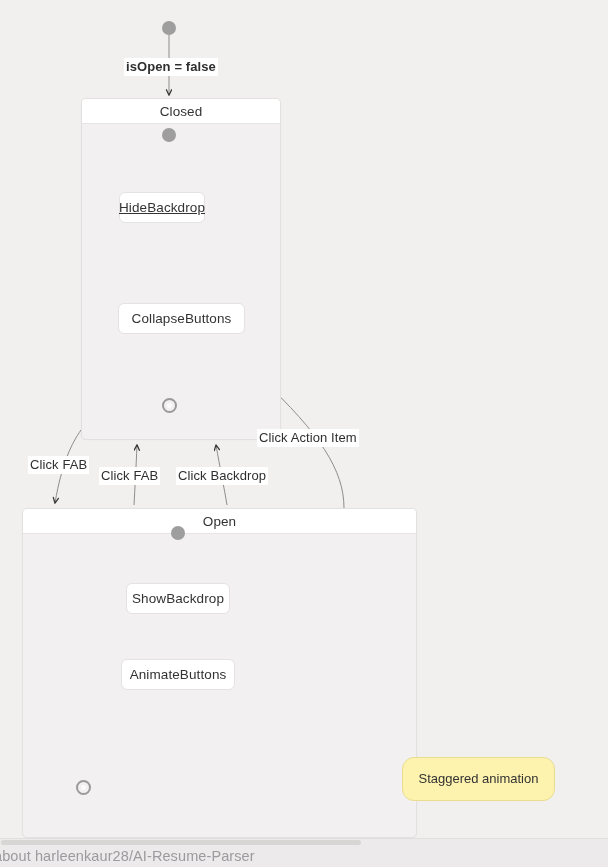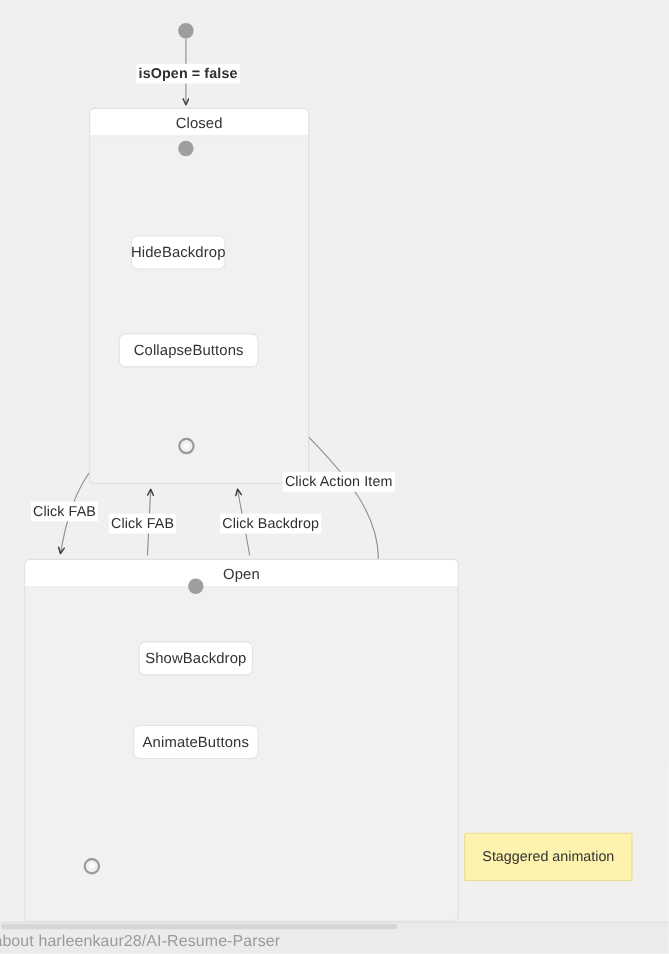--- a/index.html
+++ b/index.html
@@ -72,22 +72,22 @@
     border-radius: 6px;
     font-size: 13.5px;
     color: #333333;
     display: flex;
     align-items: center;
     justify-content: center;
     height: 31px;
     letter-spacing: 0.1px;
     white-space: nowrap;
   }
-  #node-hidebackdrop   { left: 119px; top: 214px; width: 86px; }
-  #node-collapsebuttons{ left: 108px; top: 303px; width: 127px; }
+  #node-hidebackdrop   { left: 119px; top: 192px; width: 86px; text-decoration: underline; }
+  #node-collapsebuttons{ left: 118px; top: 303px; width: 127px; }
   #node-showbackdrop   { left: 126px; top: 583px; width: 104px; }
   #node-animatebuttons { left: 121px; top: 659px; width: 114px; }
 
   
   .start-node {
     position: absolute;
     width: 14px;
     height: 14px;
     border-radius: 50%;
     background: #9e9e9e;
@@ -123,39 +123,38 @@
     color: #2f2f2f;
     font-size: 13px;
     line-height: 16px;
     padding: 1px 2px;
     white-space: nowrap;
     letter-spacing: 0.1px;
   }
   #label-isopen        { left: 124px; top: 58px; font-weight: bold; }
   #label-clickfab-left { left: 28px;  top: 456px; }
   #label-clickfab-mid  { left: 99px;  top: 467px; }
-  #label-clickbackdrop { left: 176px; top: 467px; margin-left: 24px; }
+  #label-clickbackdrop { left: 176px; top: 467px; }
   #label-clickaction   { left: 257px; top: 429px; }
 
   
   #note-staggered {
     position: absolute;
     left: 402px;
     top: 757px;
     width: 153px;
     box-sizing: border-box;
     background: #fdf3ae;
     border: 1px solid #e8dc8e;
-    border-radius: 2px;
+    border-radius: 12px;
     padding: 11px 8px 12px;
     font-size: 13px;
     line-height: 19px;
     color: #333333;
     text-align: center;
-    margin-left: 20px;
   }
 
   
   #hscroll-track {
     position: absolute;
     left: 0;
     top: 838px;
     width: 608px;
     height: 7px;
     background: #eceaea;

